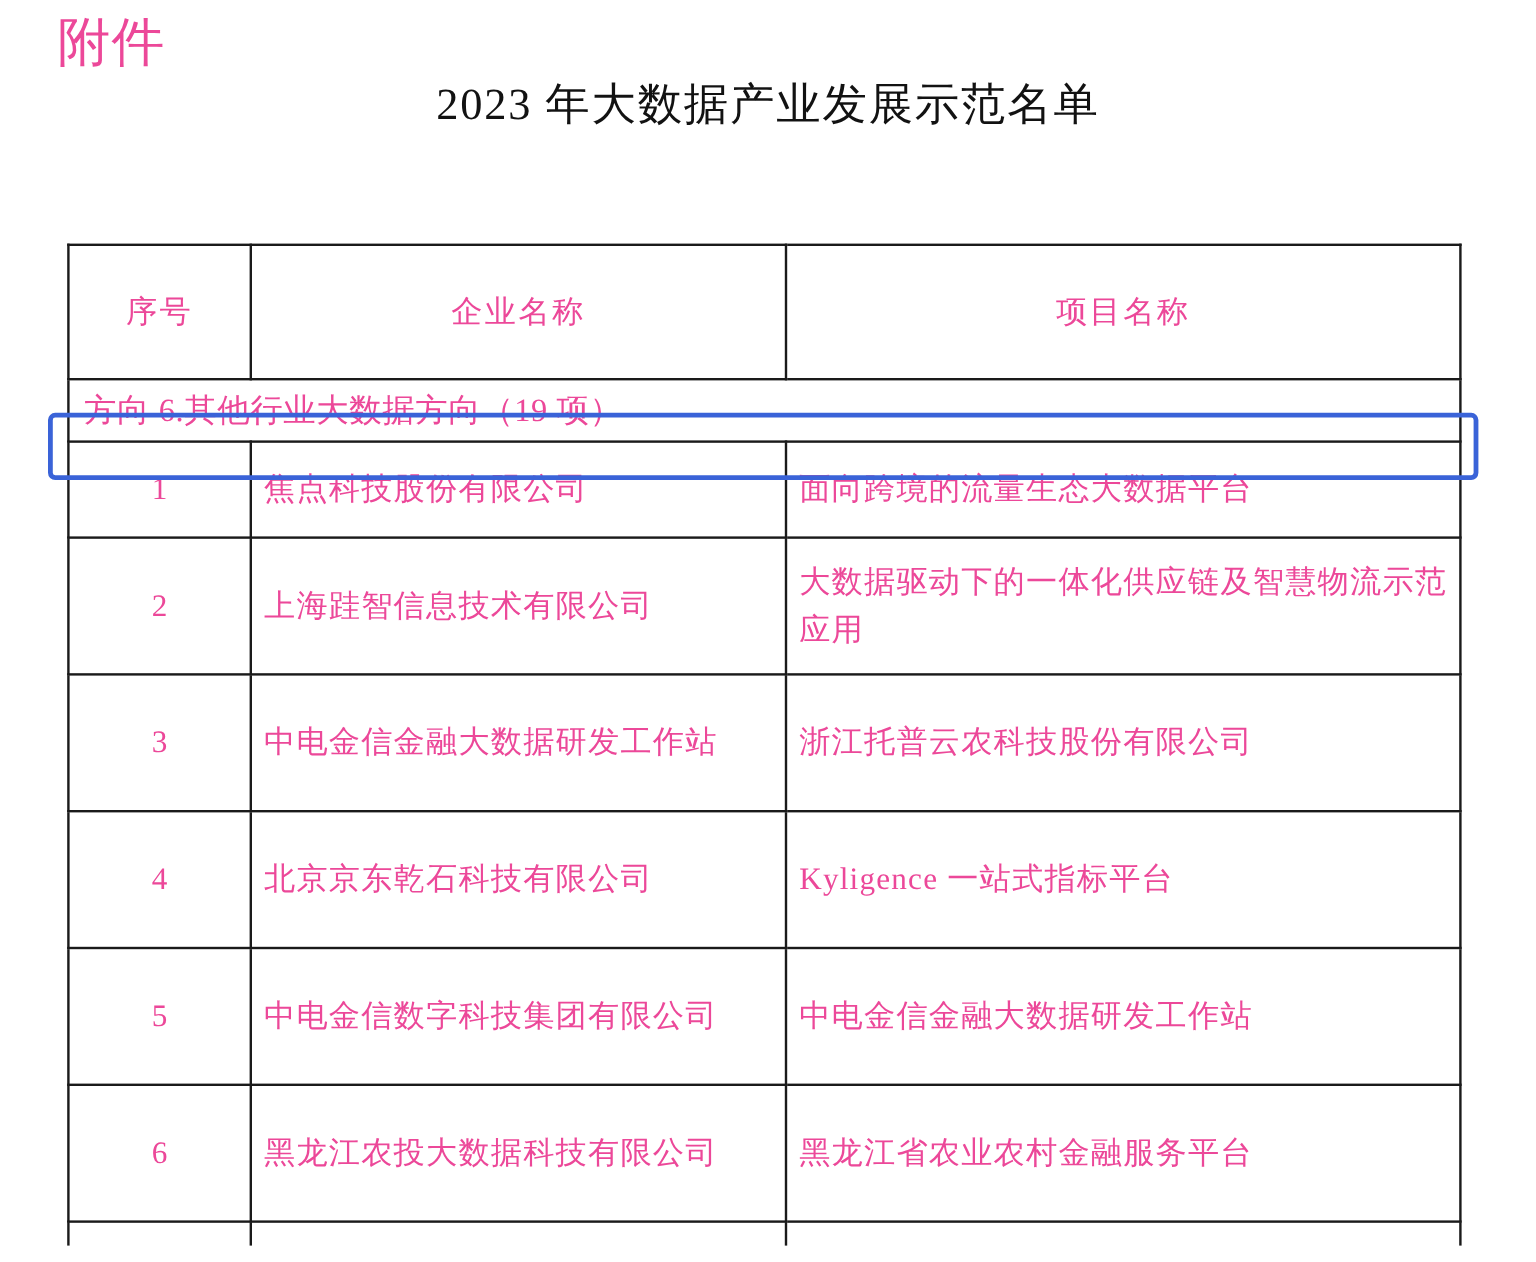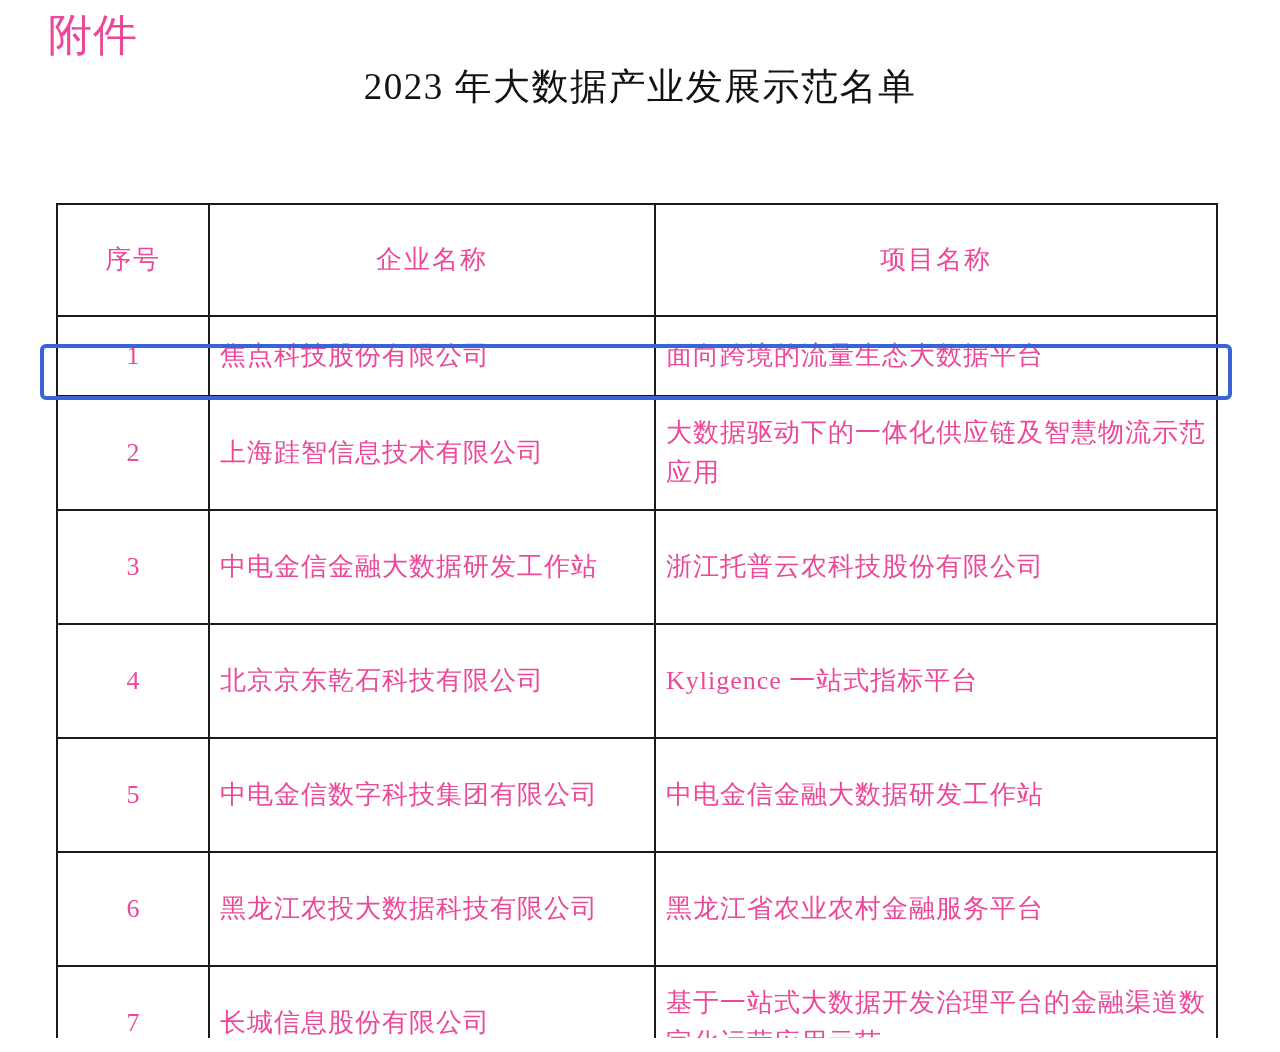--- a/index.html
+++ b/index.html
@@ -130,20 +130,23 @@
         <col class="c-proj">
       </colgroup>
       <thead>
         <tr>
           <td>序号</td>
           <td>企业名称</td>
           <td>项目名称</td>
         </tr>
       </thead>
       <tbody>
+        <tr class="section-row">
+          <td colspan="3">方向 6.其他行业大数据方向（19 项）</td>
+        </tr>
 
         <tr class="row-short">
           <td class="idx">1</td>
           <td class="org">焦点科技股份有限公司</td>
           <td class="proj">面向跨境的流量生态大数据平台</td>
         </tr>
 
         <tr class="row-tall">
           <td class="idx">2</td>
           <td class="org">上海跬智信息技术有限公司</td>

